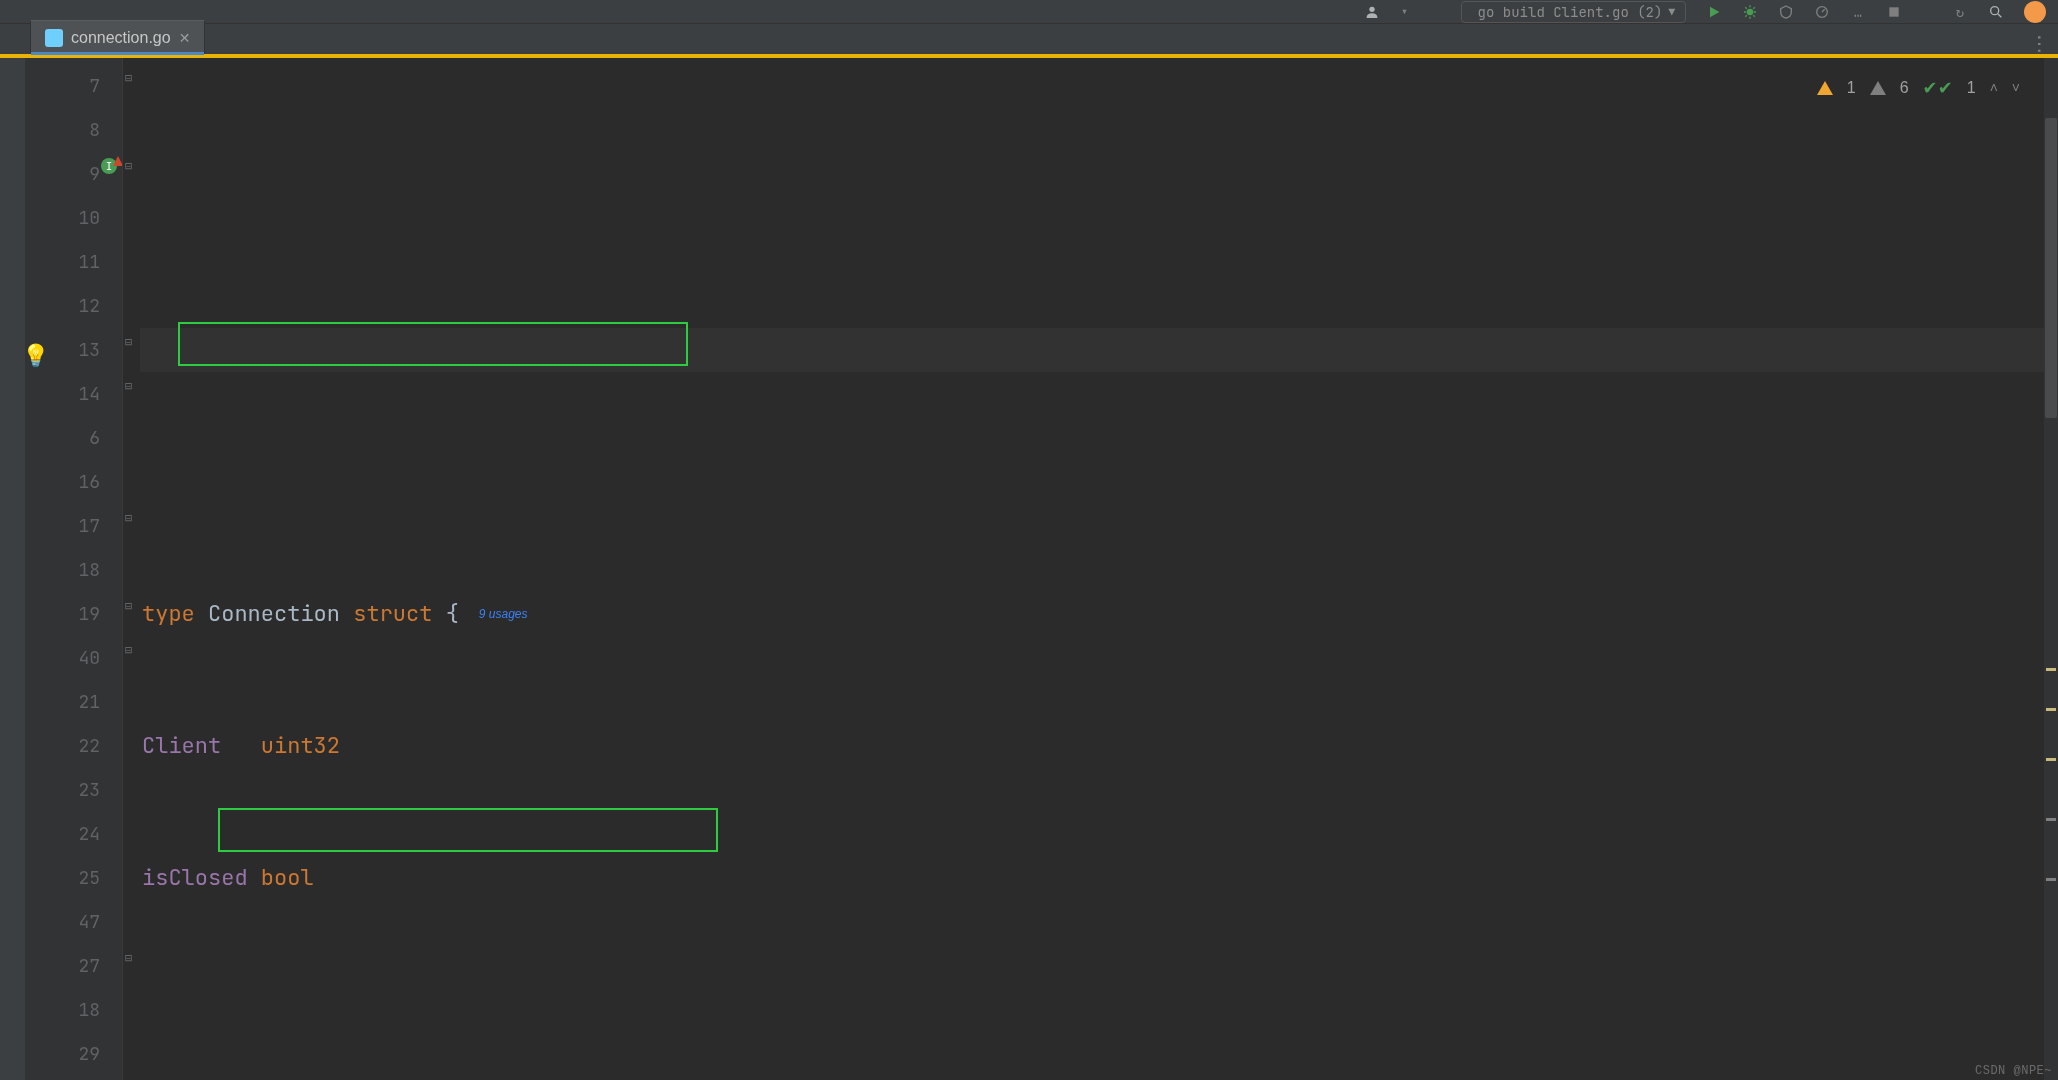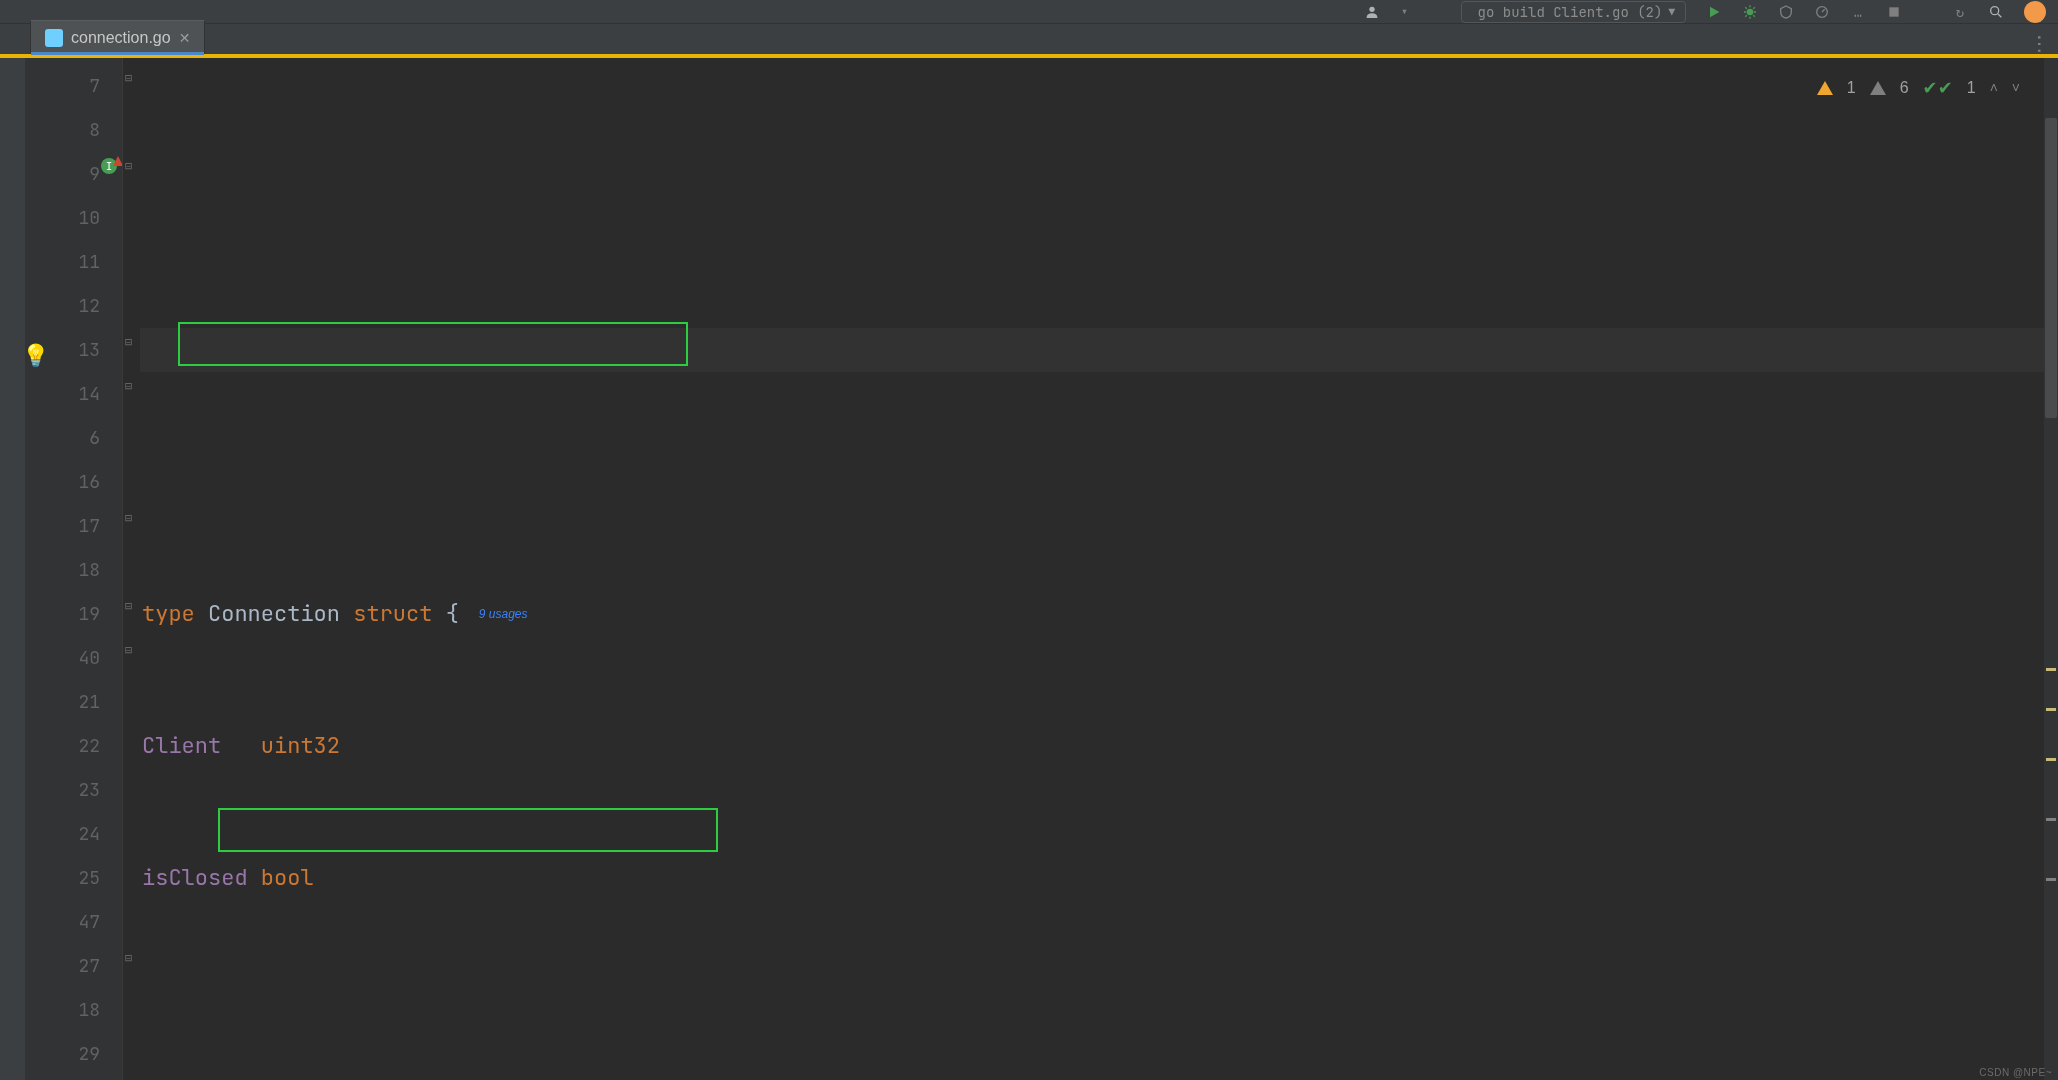--- a/index.html
+++ b/index.html
@@ -226,21 +226,21 @@
   .c-kw { color:#cc7832; }
   .c-ident { color:#a9b7c6; }
   .c-field { color:#9876aa; }
   .c-op { color:#a9b7c6; }
   .usage-hint { color:#3b82f6; font-size:12px; font-style: italic; padding-left:20px; font-family:sans-serif;}
   .indent1 { padding-left: 48px; }
 
   
   .watermark {
     position:absolute; right:6px; bottom:2px;
-    font-family: Liberation Sans, sans-serif; font-size:10px;
+    font-family: Liberation Mono, monospace; font-size:12px;
     color:#6b6b6b; letter-spacing:.5px;
     pointer-events:none;
   }
 </style>
 </head>
 <body>
 
 <div class="topbar">
   <div class="topbar-left"></div>
   <span class="icon icon-avatar">

